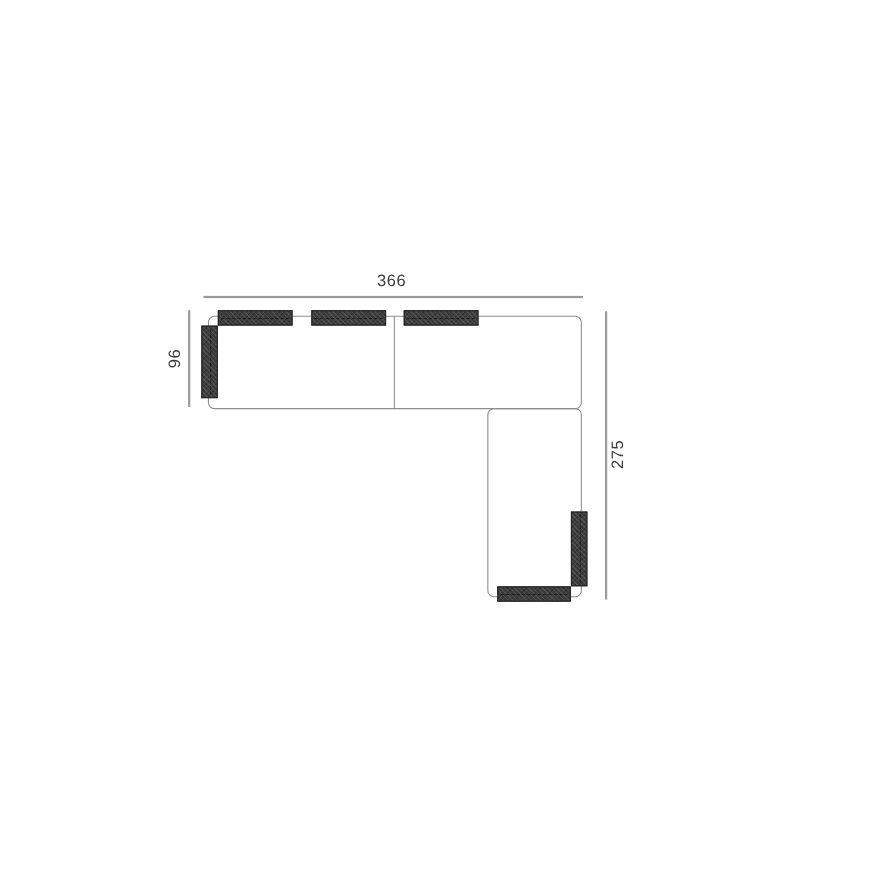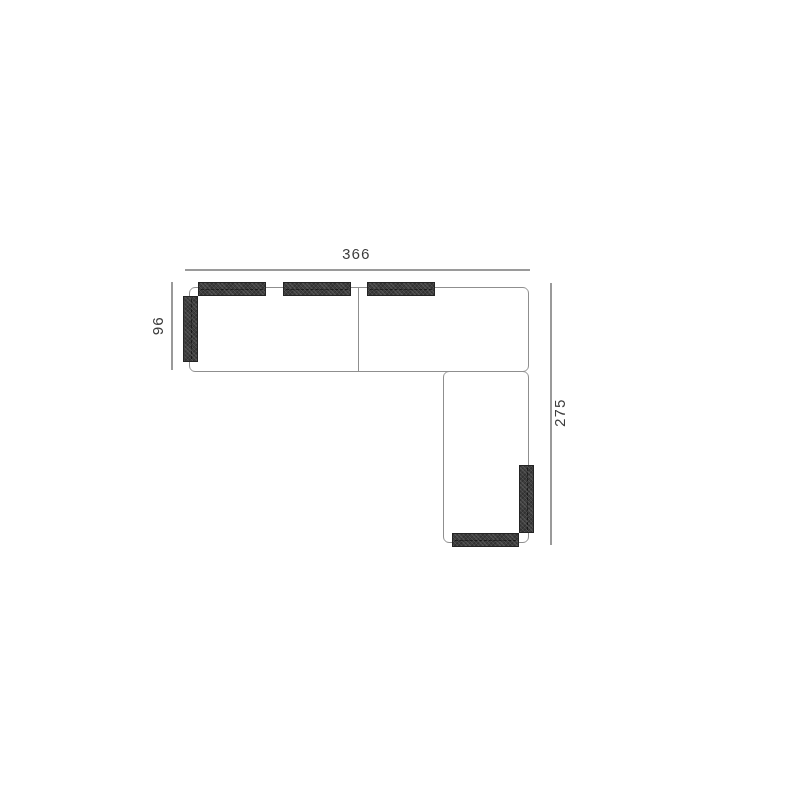--- a/index.html
+++ b/index.html
@@ -14,21 +14,20 @@
   body{
     background:var(--background);
     font-family:"Liberation Sans", sans-serif;
   }
   .canvas{
     position:relative;
     width:800px;
     height:800px;
     background:var(--background);
     overflow:hidden;
-    font-family:Liberation Mono, monospace;
   }
   
   .dim-line{position:absolute;background:var(--dimension-line);}
   .dim-line.h{height:2px;}
   .dim-line.v{width:2px;}
   #dim-top{left:185px;top:269px;width:345px;}
   #dim-left{left:171px;top:282px;height:88px;}
   #dim-right{left:550px;top:283px;height:262px;}
   
   .dim-label{

